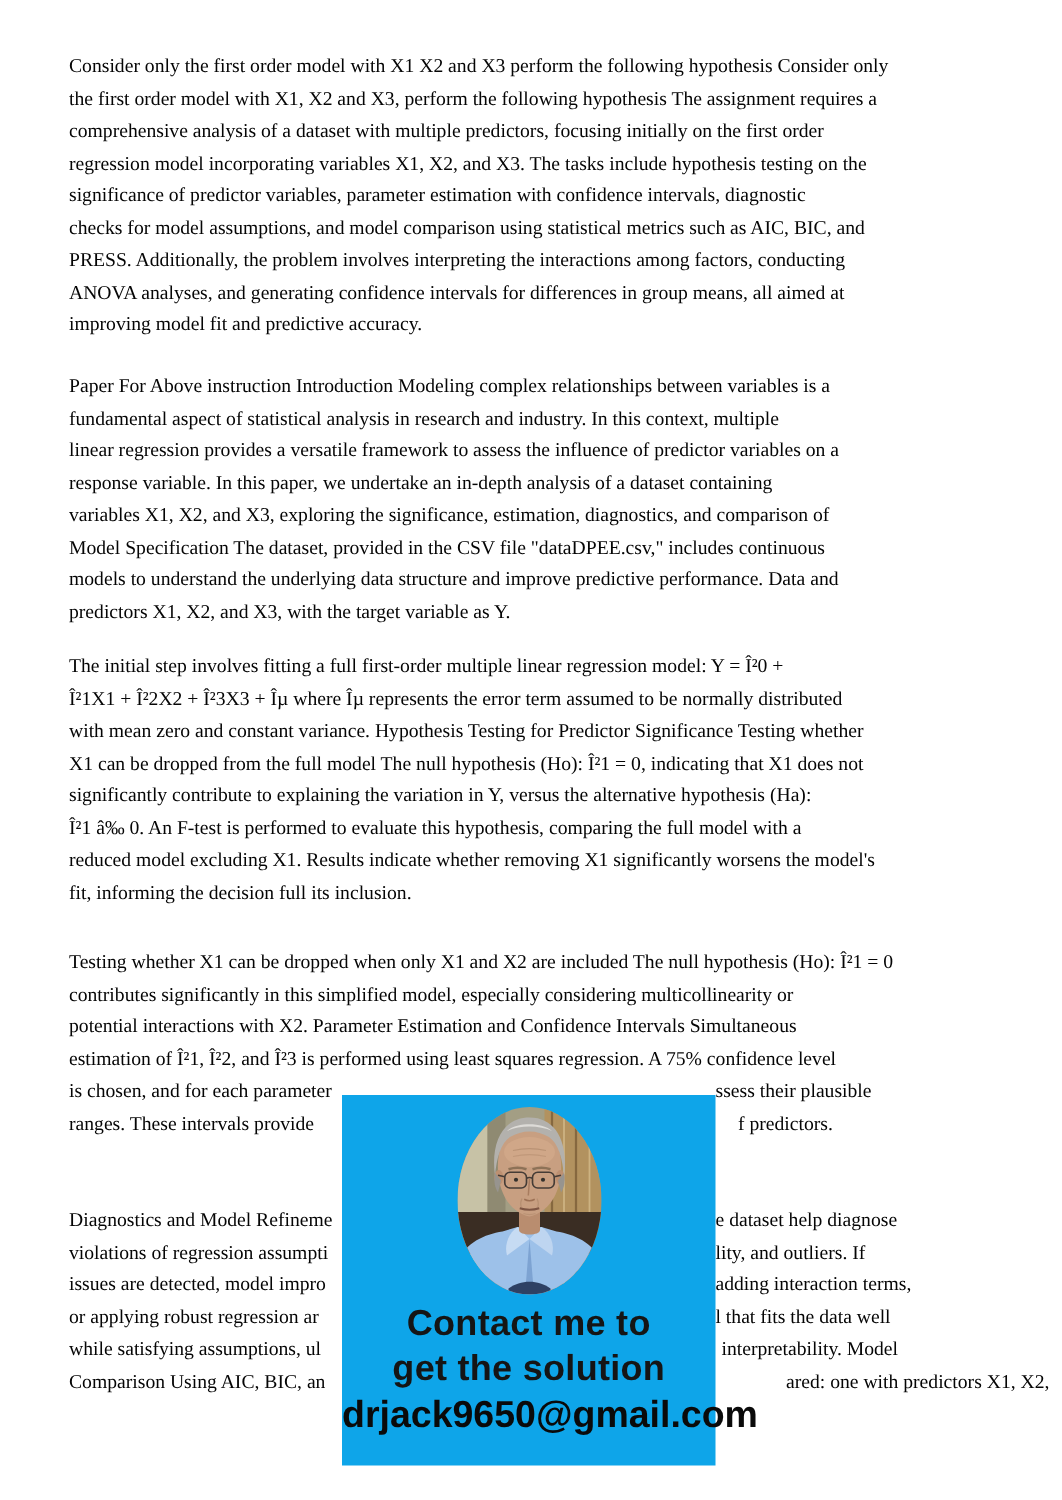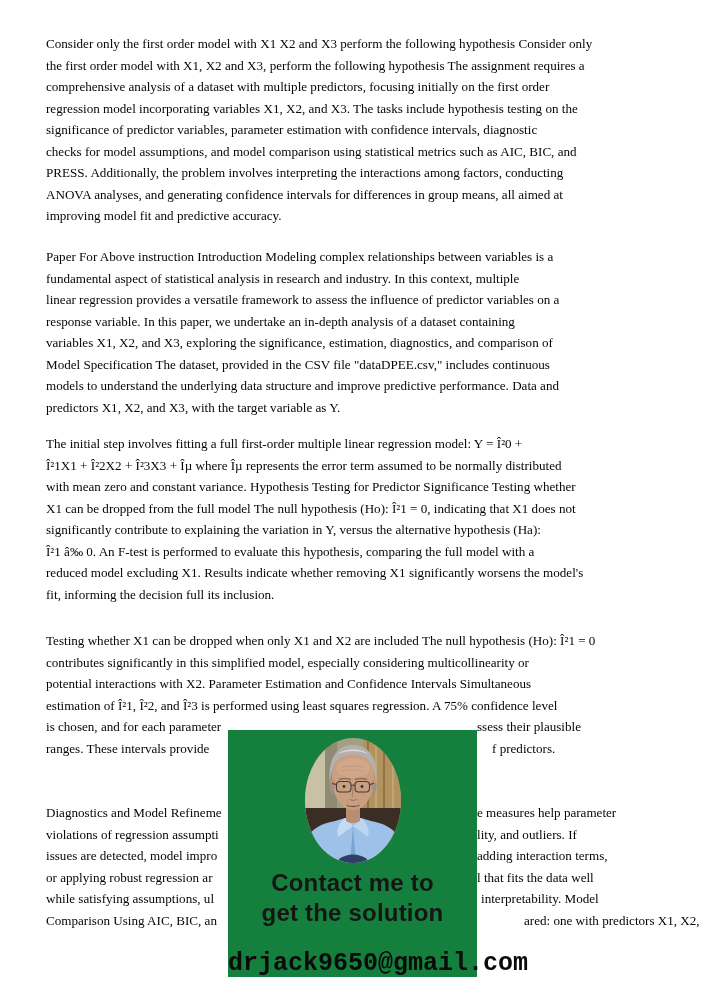--- a/index.html
+++ b/index.html
@@ -7,36 +7,36 @@
     position:relative;width:708px;height:1000px;background:#ffffff;overflow:hidden;
     font-family:"Liberation Serif","DejaVu Serif",serif;color:#050505;
   }
   .doc-text{position:absolute;inset:0;}
   .para{position:absolute;left:46px;width:648px;}
   .line{position:relative;height:21.5px;line-height:21.5px;font-size:13.1px;white-space:nowrap;}
   .rfrag{position:absolute;top:0;white-space:nowrap;}
   
   .overlay{
     position:absolute;left:228px;top:730px;width:249px;height:247px;
-    background:#15803d;z-index:5;text-align:center;
+    background:#0ea5e9;z-index:5;text-align:center;
   }
   .photo{
     position:absolute;top:8px;left:50%;transform:translateX(-50%);
     width:96px;height:125px;
   }
   .contact-heading{
     position:absolute;top:138px;left:0;width:100%;
     font-family:"Liberation Sans","DejaVu Sans",sans-serif;
     font-weight:700;font-size:24px;line-height:29.5px;color:#151515;
     letter-spacing:0.2px;
   }
   .contact-email{
     position:absolute;top:199px;left:0;width:100%;
-    font-family:Liberation Mono, monospace;
-    font-weight:700;font-size:25px;line-height:28px;color:#0a0a0a;margin-top:21px;
+    font-family:Liberation Sans, sans-serif;
+    font-weight:700;font-size:25px;line-height:28px;color:#0a0a0a;
   }
 </style>
 </head>
 <body>
 
 <div class="page">
 
   <div class="doc-text">
       <div class="para" style="top: 33px;">
         <div class="line">Consider only the first order model with X1 X2 and X3 perform the following hypothesis Consider only</div>
@@ -71,21 +71,21 @@
       </div>
       <div class="para" style="top: 630px;">
         <div class="line">Testing whether X1 can be dropped when only X1 and X2 are included The null hypothesis (Ho): Î²1 = 0</div>
         <div class="line">contributes significantly in this simplified model, especially considering multicollinearity or</div>
         <div class="line">potential interactions with X2. Parameter Estimation and Confidence Intervals Simultaneous</div>
         <div class="line">estimation of Î²1, Î²2, and Î²3 is performed using least squares regression. A 75% confidence level</div>
         <div class="line"><span>is chosen, and for each parameter</span><span class="rfrag" style="left: 431px;">ssess their plausible</span></div>
         <div class="line"><span>ranges. These intervals provide</span><span class="rfrag" style="left: 446px;">f predictors.</span></div>
       </div>
       <div class="para" style="top: 802px;">
-        <div class="line"><span>Diagnostics and Model Refineme</span><span class="rfrag" style="left: 431px;">e measures help parameter</span></div>
+        <div class="line"><span>Diagnostics and Model Refineme</span><span class="rfrag" style="left: 431px;">e dataset help diagnose</span></div>
         <div class="line"><span>violations of regression assumpti</span><span class="rfrag" style="left: 431px;">lity, and outliers. If</span></div>
         <div class="line"><span>issues are detected, model impro</span><span class="rfrag" style="left: 431px;">adding interaction terms,</span></div>
         <div class="line"><span>or applying robust regression ar</span><span class="rfrag" style="left: 431px;">l that fits the data well</span></div>
         <div class="line"><span>while satisfying assumptions, ul</span><span class="rfrag" style="left: 435px;">interpretability. Model</span></div>
         <div class="line"><span>Comparison Using AIC, BIC, an</span><span class="rfrag" style="left: 430px; margin-left: 48px;">ared: one with predictors X1, X2,</span></div>
       </div>
     </div>
 
   <div class="overlay">
     <div class="photo">

